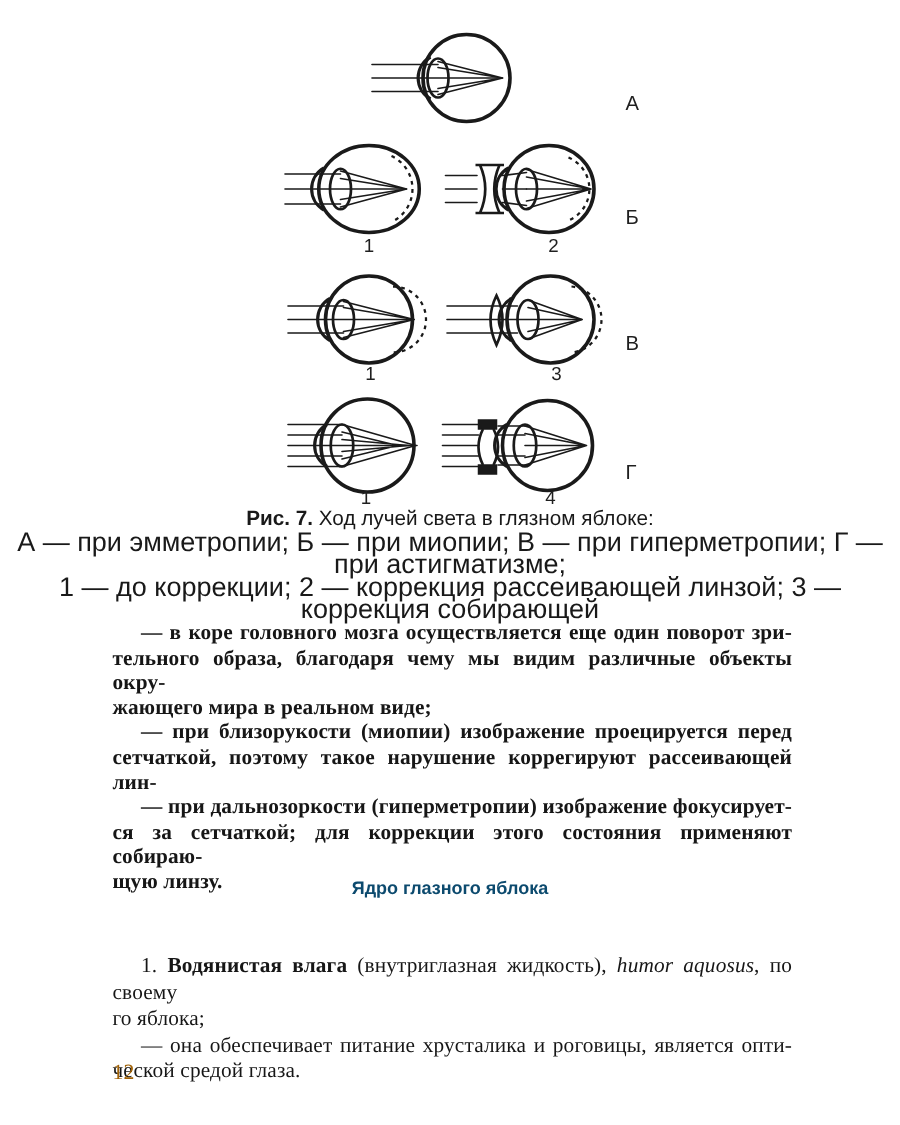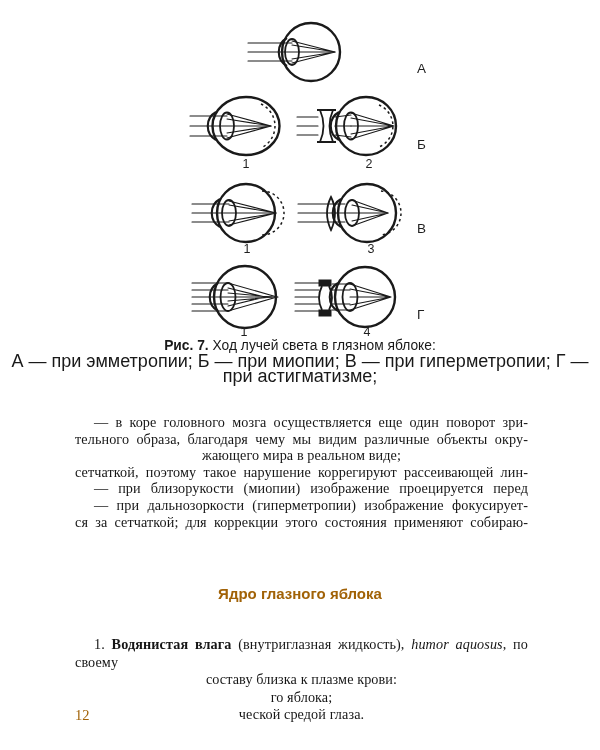--- a/index.html
+++ b/index.html
@@ -20,29 +20,29 @@
   .dnum{font-family:"Liberation Sans",sans-serif;font-size:12.5px;fill:#1f1f1f;text-anchor:middle;}
   
   .caption{position:absolute;top:338px;left:0;width:600px;text-align:center;
     font-family:"Liberation Sans",sans-serif;color:#191919;}
   .cap1{font-size:13.8px;line-height:15.6px;}
   .cap1 .bd{font-weight:bold;}
   .capl{font-size:18px;line-height:15.2px;}
   
   .bodytext{position:absolute;left:75px;width:453px;
     font-size:14.2px;line-height:16.6px;letter-spacing:.1px;}
-  .upper{top:414px;}
+  .upper{top:414px;font-weight:bold;}
   .lower{top:636px;line-height:17.5px;}
   .jl{text-align:justify;text-align-last:justify;}
-  .jend{text-align:center;}
+  .jend{text-align:left;}
   .ind{text-indent:19px;}
   .bd{font-weight:bold;}
   .it{font-style:italic;}
   .heading{position:absolute;top:585px;left:0;width:600px;text-align:center;
-    font-family:"Liberation Sans",sans-serif;font-weight:bold;font-size:15px;color:#a16207;}
+    font-family:"Liberation Sans",sans-serif;font-weight:bold;font-size:12px;color:#0c4a6e;}
   .pagenum{position:absolute;left:75px;top:707px;font-size:14.5px;color:#a16207;}
 </style>
 </head>
 <body>
 
 <div class="page">
 
   <svg class="fig" width="600" height="346" viewBox="0 0 600 346">
 
     <g>
@@ -121,36 +121,38 @@
     <text class="dnum" x="369" y="168">2</text>
     <text class="dnum" x="247" y="253">1</text>
     <text class="dnum" x="371" y="253">3</text>
     <text class="dnum" x="244" y="336">1</text>
     <text class="dnum" x="367" y="336">4</text>
   </svg>
 
   <div class="caption">
     <div class="cap1"><span class="bd">Рис. 7.</span> <span>Ход лучей света в глязном яблоке:</span></div>
     <div class="capl">А — при эмметропии; Б — при миопии; В — при гиперметропии; Г — при астигматизме;</div>
+    <div class="capl">1 — до коррекции; 2 — коррекция рассеивающей линзой; 3 — коррекция собирающей</div>
   </div>
 
   <div class="bodytext upper">
     <div class="jl ind">— в коре головного мозга осуществляется еще один поворот зри-</div>
     <div class="jl">тельного образа, благодаря чему мы видим различные объекты окру-</div>
     <div class="jend">жающего мира в реальном виде;</div>
+    <div class="jl ind">— при близорукости (миопии) изображение проецируется перед</div>
     <div class="jl">сетчаткой, поэтому такое нарушение коррегируют рассеивающей лин-</div>
-    <div class="jl ind">— при близорукости (миопии) изображение проецируется перед</div>
     <div class="jl ind">— при дальнозоркости (гиперметропии) изображение фокусирует-</div>
     <div class="jl">ся за сетчаткой; для коррекции этого состояния применяют собираю-</div>
+    <div class="jend">щую линзу.</div>
   </div>
 
   <div class="heading">Ядро глазного яблока</div>
 
   <div class="bodytext lower">
     <div class="jl ind"><span>1. </span><span class="bd">Водянистая влага</span><span> (внутриглазная жидкость), </span><span class="it">humor aquosus</span><span>, по своему</span></div>
-    <div class="jend">составу близка к плазме крови:</div>
     <div class="jend">го яблока;</div>
+    <div class="jl ind">— она обеспечивает питание хрусталика и роговицы, является опти-</div>
     <div class="jend">ческой средой глаза.</div>
   </div>
 
   <div class="pagenum">12</div>
 
 </div>
 
 </body></html>

